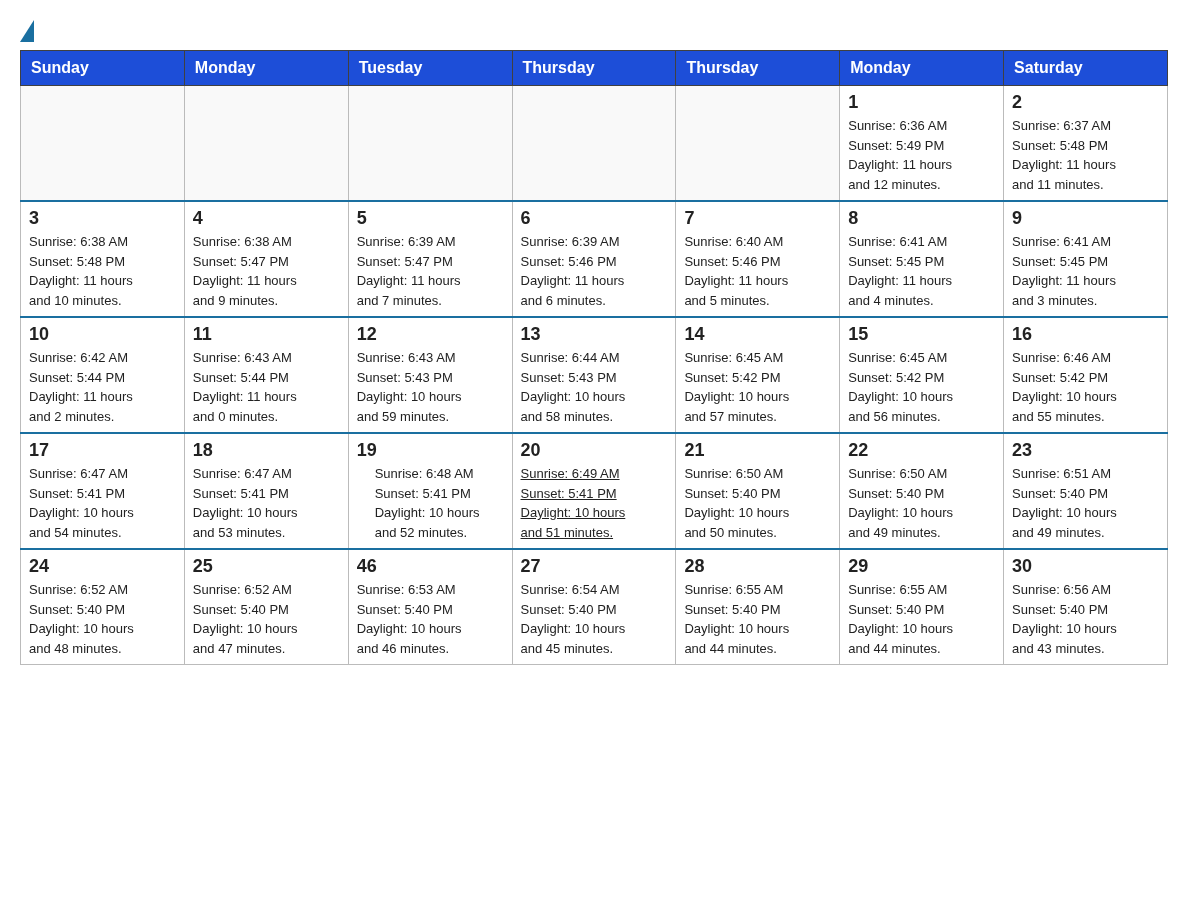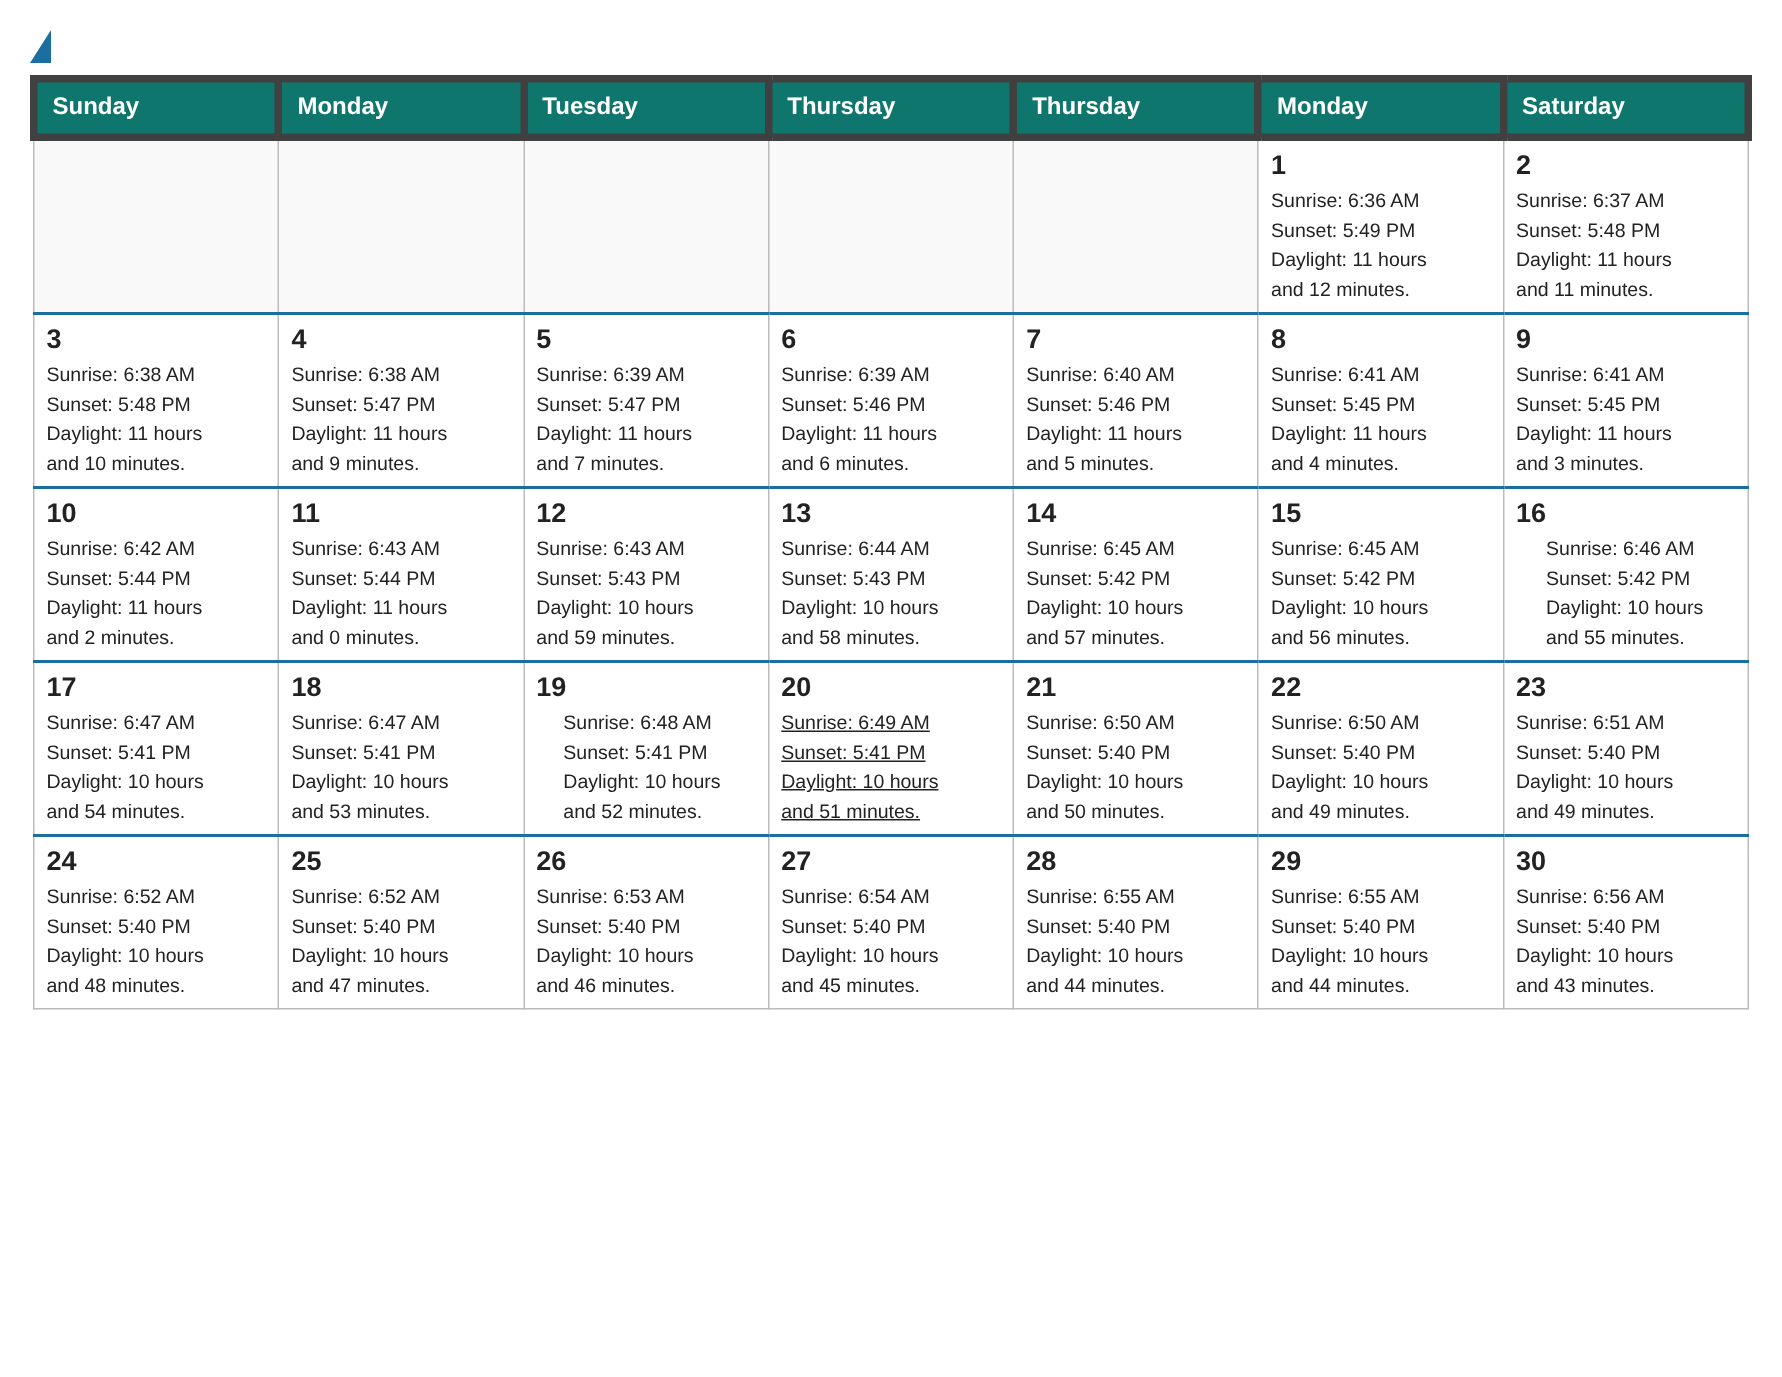--- a/index.html
+++ b/index.html
@@ -52,27 +52,27 @@
       font-size: 20px;
       color: #444;
       margin-top: 4px;
     }
     .calendar {
       width: 100%;
       border-collapse: collapse;
       border: 1px solid #aaa;
     }
     .calendar th {
-      background: #0f766e;
+      background: #1d4ed8;
       color: #fff;
       font-size: 16px;
       font-weight: bold;
       padding: 8px 10px;
       text-align: left;
-      border: 5px solid #404040;
+      border: 1px solid #404040;
     }
     .calendar td {
       border: 1px solid #bbb;
       vertical-align: top;
       padding: 6px 8px;
       width: 14.28%;
       min-height: 100px;
       font-size: 13px;
       color: #222;
     }
@@ -239,21 +239,21 @@
         </td>
         <td>
           <span class="day-num">15</span>
           <div class="day-info" style="white-space: pre-line;">Sunrise: 6:45 AM
 Sunset: 5:42 PM
 Daylight: 10 hours
 and 56 minutes.</div>
         </td>
         <td>
           <span class="day-num">16</span>
-          <div class="day-info" style="white-space: pre-line; margin-left: 20px;">Sunrise: 6:46 AM
+          <div class="day-info" style="white-space: pre-line;">Sunrise: 6:46 AM
 Sunset: 5:42 PM
 Daylight: 10 hours
 and 55 minutes.</div>
         </td>
       </tr>
       <tr class="row-divider">
         <td>
           <span class="day-num">17</span>
           <div class="day-info" style="white-space: pre-line;">Sunrise: 6:47 AM
 Sunset: 5:41 PM
@@ -312,21 +312,21 @@
 and 48 minutes.</div>
         </td>
         <td>
           <span class="day-num">25</span>
           <div class="day-info" style="white-space: pre-line;">Sunrise: 6:52 AM
 Sunset: 5:40 PM
 Daylight: 10 hours
 and 47 minutes.</div>
         </td>
         <td>
-          <span class="day-num">26</span>
+          <span class="day-num">46</span>
           <div class="day-info" style="white-space: pre-line;">Sunrise: 6:53 AM
 Sunset: 5:40 PM
 Daylight: 10 hours
 and 46 minutes.</div>
         </td>
         <td>
           <span class="day-num">27</span>
           <div class="day-info" style="white-space: pre-line;">Sunrise: 6:54 AM
 Sunset: 5:40 PM
 Daylight: 10 hours

